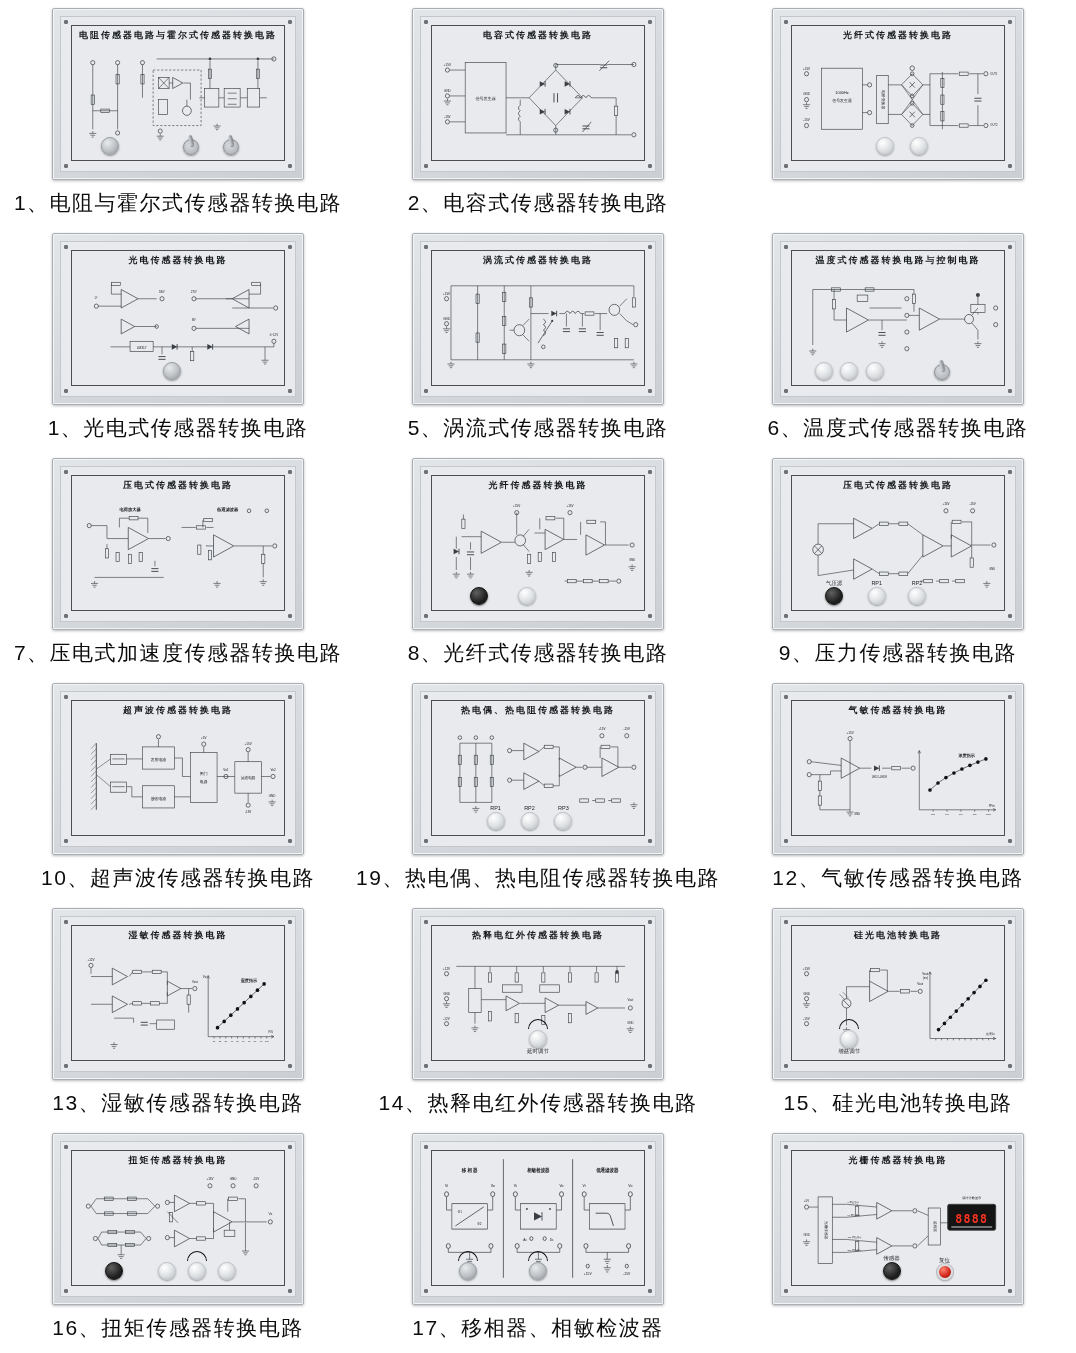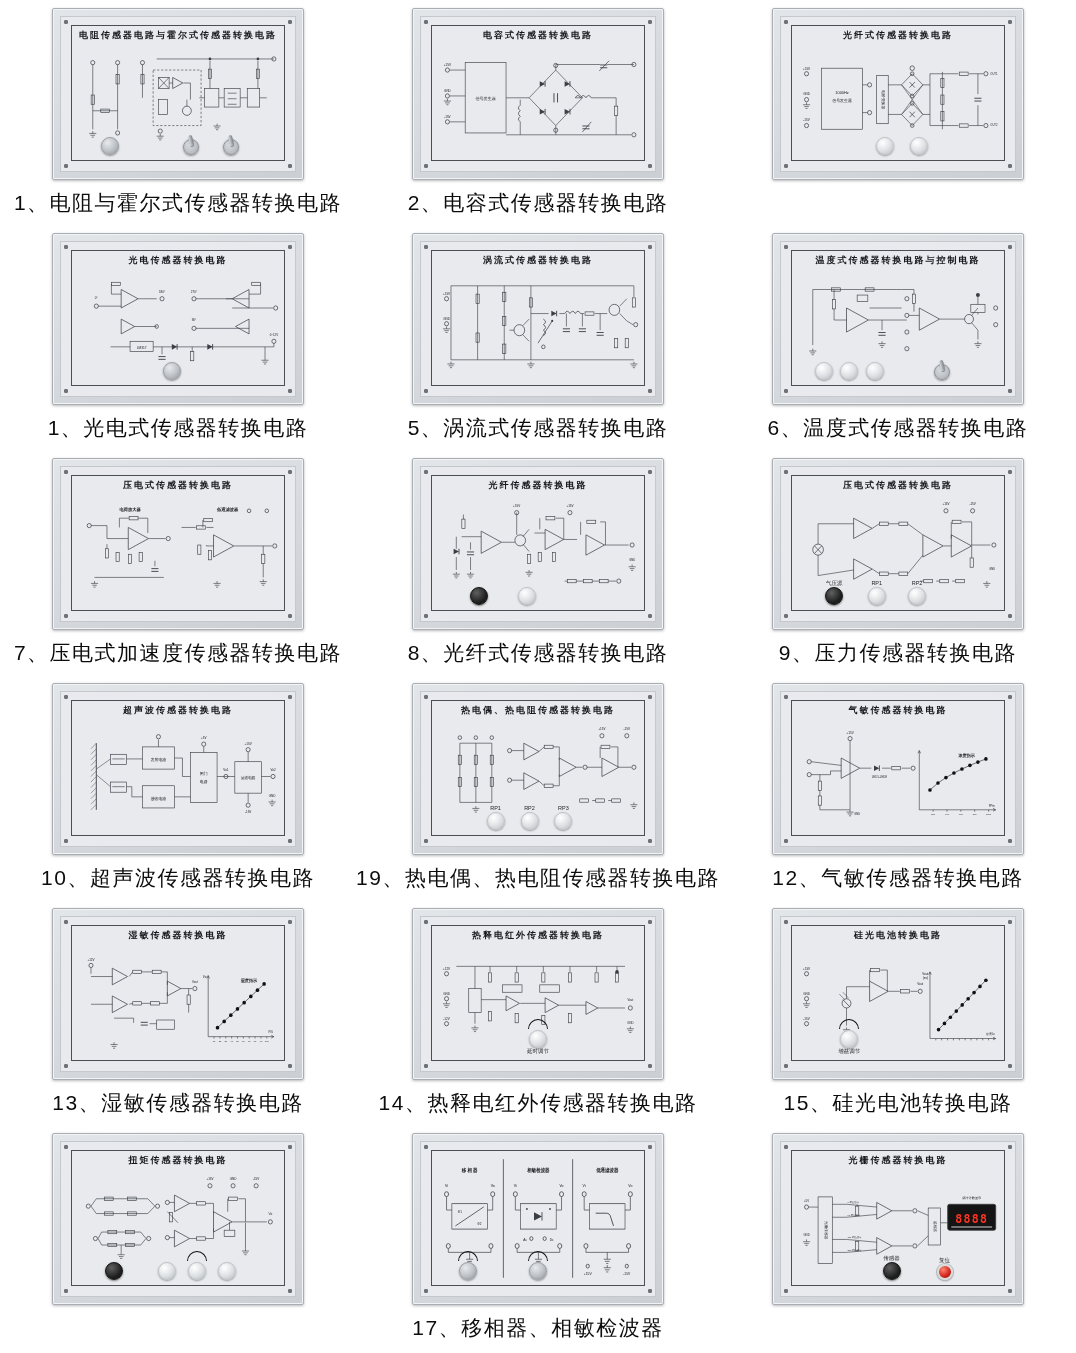--- a/index.html
+++ b/index.html
@@ -1323,20 +1323,21 @@
                   <i class="arc"></i>
                   <b class="cap knob-white"></b>
                 </div>
                 <div class="ctrl" style="left:73%">
                   <b class="cap knob-white"></b>
                 </div>
               </div>
             </div>
           </div>
         </div>
+        <div class="caption">16、扭矩传感器转换电路</div>
       </div>
       <div class="cell">
         <div class="panel">
           <div class="plate">
             <span class="sc tl"></span>
             <span class="sc tr"></span>
             <span class="sc bl"></span>
             <span class="sc br"></span>
             <div class="inner">
               <svg class="schem notitle" viewBox="0 0 232 120" preserveAspectRatio="none">

